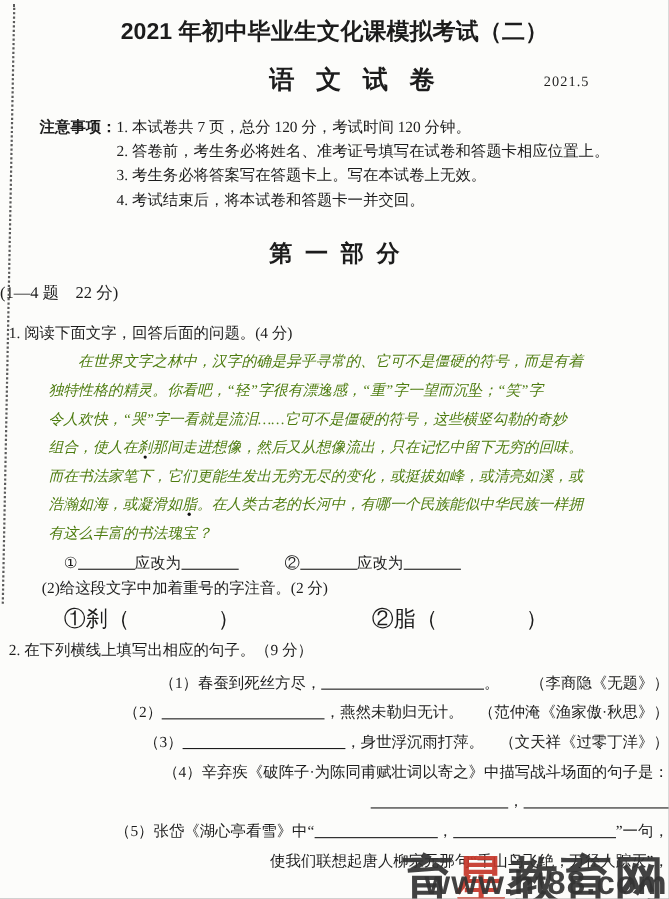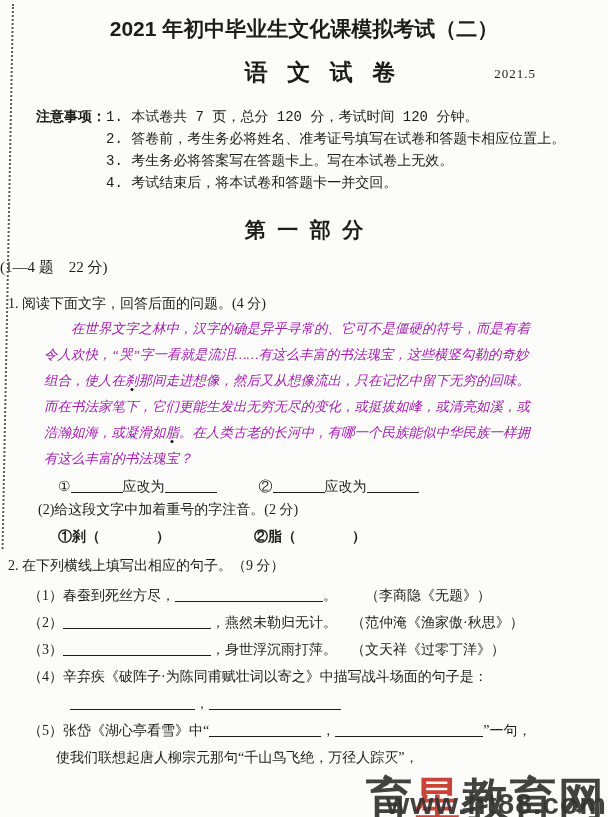--- a/index.html
+++ b/index.html
@@ -18,33 +18,33 @@
     transform:rotate(1.1deg);transform-origin:top left;
   }
   .title1{margin-top:16px;text-align:center;font-size:21px;font-weight:bold;
     font-family:"Liberation Sans","DejaVu Sans",sans-serif;line-height:26px;}
   .title2row{position:relative;margin-top:14px;height:32px;}
   .title2{text-align:center;font-size:23px;font-weight:bold;letter-spacing:0.85em;text-indent:0.85em;
     font-family:"Liberation Sans","DejaVu Sans",sans-serif;line-height:32px;padding-left:32px;}
   .examdate{position:absolute;right:72px;top:10px;font-size:13px;letter-spacing:1px;}
   .notice{display:flex;margin:18px 6px 0 36px;font-size:14px;line-height:22px;}
   .notice-label{white-space:nowrap;font-weight:bold;}
-  .notice-items div{white-space:nowrap;font-family:Liberation Mono, monospace;}
+  .notice-items div{white-space:nowrap;}
   .part-heading{margin-top:22px;text-align:center;font-size:21px;font-weight:bold;
     letter-spacing:0.55em;text-indent:0.55em;line-height:28px;}
   .part-sub{margin-top:12px;text-align:left;font-size:15px;line-height:22px;}
   .stem{margin:16px 0 0 8px;font-size:14px;line-height:20px;white-space:nowrap;}
-  .passage{margin:2px 0 0 44px;font-size:13.5px;line-height:26px;font-style:italic;color:#a21caf;}
+  .passage{margin:2px 0 0 44px;font-size:13.5px;line-height:26px;font-style:italic;color:#4d7c0f;}
   .passage div{white-space:nowrap;}
   .subq{margin:2px 0 0 38px;font-size:14px;line-height:20px;white-space:nowrap;}
   .answerline1{margin:4px 0 0 58px;font-size:14px;line-height:22px;white-space:nowrap;}
-  .answerline2{margin:6px 0 0 58px;font-size:14px;line-height:22px;white-space:nowrap;font-weight:bold;}
+  .answerline2{margin:6px 0 0 58px;font-size:20px;line-height:22px;white-space:nowrap;}
   .q2stem{margin:8px 0 0 8px;font-size:14px;line-height:20px;white-space:nowrap;}
   .q2lines{margin:6px 0 0 28px;font-size:14px;}
-  .q2lines div{line-height:27px;white-space:nowrap;}
+  .q2lines div{line-height:27px;white-space:nowrap;text-align:right;}
   .blank{display:inline-block;border-bottom:1.2px solid #1c1c1c;height:13px;vertical-align:-2px;}
   .em{position:relative;}
   .em::after{content:"";position:absolute;left:50%;bottom:-3px;width:3px;height:3px;
     border-radius:50%;background:#111;transform:translateX(-50%);}
   .watermark{position:absolute;left:366px;top:780px;white-space:nowrap;
     font-family:Liberation Mono, monospace;font-weight:bold;
     font-size:46px;line-height:46px;letter-spacing:2px;color:#343434;opacity:0.93;}
   .watermark .red{color:#c5372a;}
   .watermark-url{position:absolute;left:386px;top:788px;white-space:nowrap;
     font-family:"Liberation Sans","DejaVu Sans",sans-serif;font-weight:bold;
@@ -73,21 +73,22 @@
     </div>
   </div>
 
   <div class="part-heading">第一部分</div>
   <div class="part-sub">(1—4 题　22 分)</div>
 
   <div class="stem">1. 阅读下面文字，回答后面的问题。(4 分)</div>
 
   <div class="passage">
     <div><span>　　在世界文字之林中，汉字的确是异乎寻常的、它可不是僵硬的符号，而是有着</span></div>
-    <div><span>令人欢快，“哭”字一看就是流泪……有这么丰富的书法瑰宝，这些横竖勾勒的奇妙</span></div>
+    <div><span>独特性格的精灵。你看吧，“轻”字很有漂逸感，“重”字一望而沉坠；“笑”字</span></div>
+    <div><span>令人欢快，“哭”字一看就是流泪……它可不是僵硬的符号，这些横竖勾勒的奇妙</span></div>
     <div><span>组合，使人在</span><span class="em">刹</span><span>那间走进想像，然后又从想像流出，只在记忆中留下无穷的回味。</span></div>
     <div><span>而在书法家笔下，它们更能生发出无穷无尽的变化，或挺拔如峰，或清亮如溪，或</span></div>
     <div><span>浩瀚如海，或凝滑如</span><span class="em">脂</span><span>。在人类古老的长河中，有哪一个民族能似中华民族一样拥</span></div>
     <div><span>有这么丰富的书法瑰宝？</span></div>
   </div>
 
   <div class="answerline1"><span>①</span><span class="blank" style="width: 52px;"></span><span>应改为</span><span class="blank" style="width: 52px;"></span><span>　　　②</span><span class="blank" style="width: 52px;"></span><span>应改为</span><span class="blank" style="width: 52px;"></span></div>
 
   <div class="subq">(2)给这段文字中加着重号的字注音。(2 分)</div>
   <div class="answerline2"><span>①刹（　　　　）　　　　　　②脂（　　　　）</span></div>

